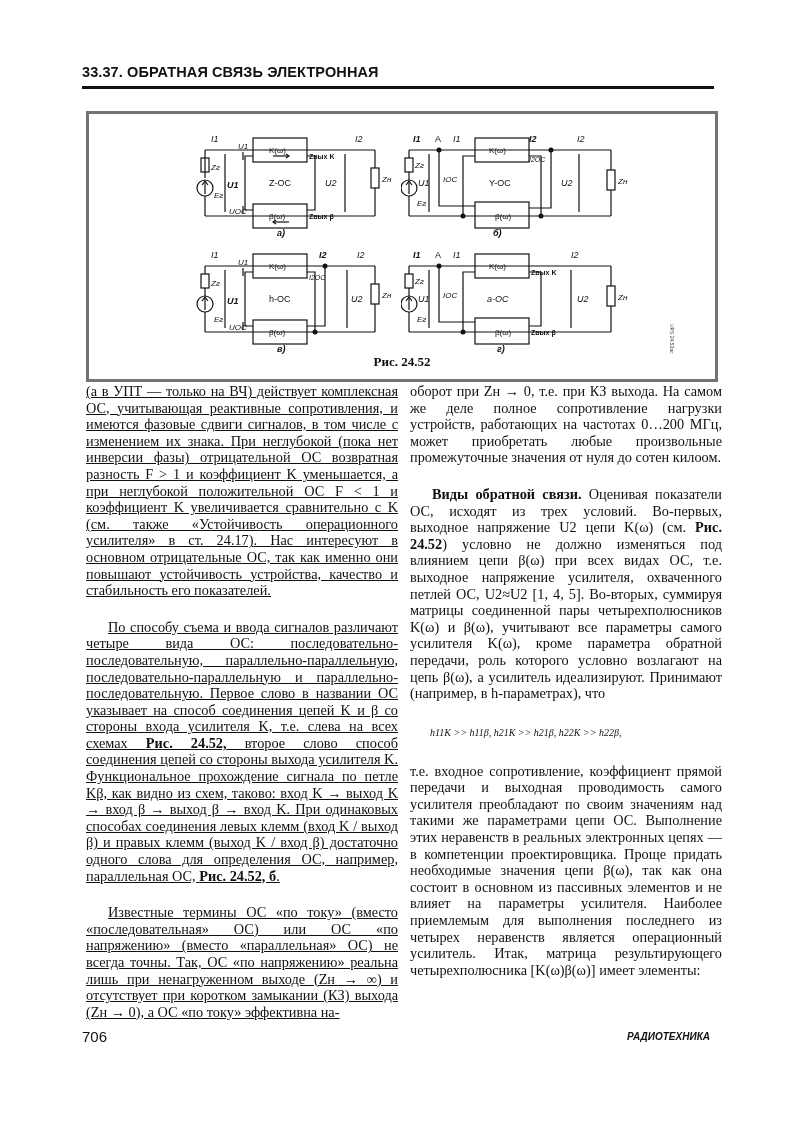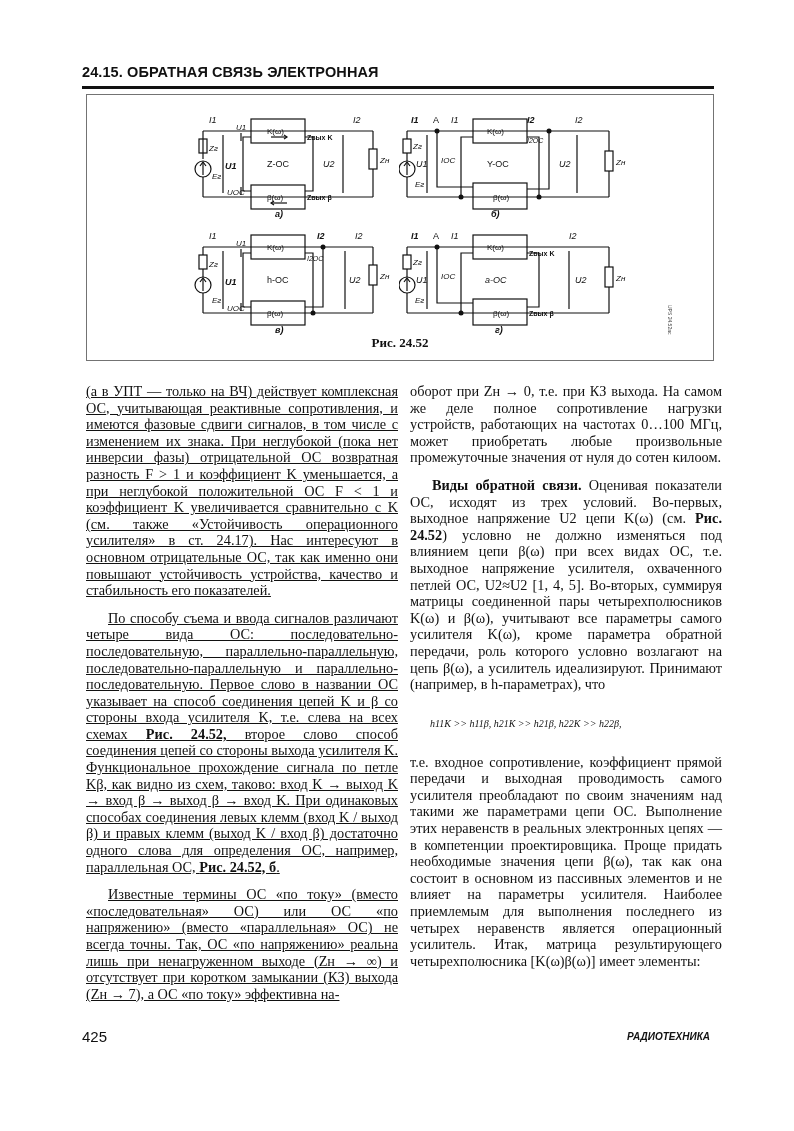--- a/index.html
+++ b/index.html
@@ -1,38 +1,38 @@
 <!DOCTYPE html>
 <html><head>
 <meta charset="utf-8">
 <style>
   html, body { margin: 0; padding: 0; background: #fff; }
   body { width: 794px; height: 1131px; position: relative; overflow: hidden; color: #111; }
   .header { position: absolute; left: 82px; top: 64px; width: 632px; font-family: "Liberation Sans", sans-serif; font-size: 14.5px; font-weight: 600; letter-spacing: 0.1px; }
   .header-rule { position: absolute; left: 82px; top: 86px; width: 632px; height: 3px; background: #111; }
-  .figure-frame { position: absolute; left: 86px; top: 94px; width: 626px; height: 265px; border: 1px solid #737373; }
+  .figure-frame { position: absolute; left: 86px; top: 111px; width: 626px; height: 265px; border: 3px solid #737373; }
   .diagram { position: absolute; }
   .diagram svg { display: block; }
   .diagram text { font-family: "Liberation Sans", sans-serif; fill: #111; }
   .fig-caption { position: absolute; left: 0; right: 0; top: 240px; text-align: center; font-family: "Liberation Serif", serif; font-weight: bold; font-size: 13px; }
   .side-code { position: absolute; left: 586px; top: 210px; font-family: "Liberation Sans", sans-serif; font-size: 5px; transform: rotate(90deg); transform-origin: left top; color: #444; }
   .col { position: absolute; top: 383px; width: 312px; font-family: "Liberation Serif", serif; font-size: 14.3px; line-height: 16.6px; text-align: justify; }
   .col-left { left: 86px; text-decoration: underline; }
   .col-right { left: 410px; }
   .col p { margin: 0; }
-  .col p.indent { text-indent: 22px; margin-top: 11px; }
+  .col p.indent { text-indent: 22px; margin-top: 20px; }
   .col b { font-weight: bold; }
   .formula { margin: 22px 0 22px 20px; font-family: "Liberation Serif", serif; font-style: italic; font-size: 10px; line-height: 17px; text-align: left; }
   .footer-page { position: absolute; left: 82px; top: 1028px; font-family: "Liberation Sans", sans-serif; font-size: 15px; }
   .footer-book { position: absolute; right: 84px; top: 1031px; font-family: Liberation Sans, sans-serif; font-size: 10px; font-style: italic; font-weight: bold; }
 </style>
 </head>
 <body>
 
-<div class="header">24.15. ОБРАТНАЯ СВЯЗЬ ЭЛЕКТРОННАЯ</div>
+<div class="header">33.37. ОБРАТНАЯ СВЯЗЬ ЭЛЕКТРОННАЯ</div>
 <div class="header-rule"></div>
 
 <div class="figure-frame">
 
   <div class="diagram" style="left:96px; top:14px;">
     <svg width="220" height="112" viewBox="0 0 220 112">
       <g stroke="#111" stroke-width="1.2" fill="none">
         <polyline points="20,22 20,50"></polyline>
           <rect x="16" y="30" width="8" height="14"></rect>
         <circle cx="20" cy="60" r="8"></circle>
@@ -217,26 +217,26 @@
     </svg>
   </div>
 
   <div class="side-code">UPS 24.52ac</div>
   <div class="fig-caption">Рис. 24.52</div>
 </div>
 
 <div class="col col-left">
   <p>(а в УПТ — только на ВЧ) действует комплексная ОС, учитывающая реактивные сопротивления, и имеются фазовые сдвиги сигналов, в том числе с изменением их знака. При неглубокой (пока нет инверсии фазы) отрицательной ОС возвратная разность F &gt; 1 и коэффициент K уменьшается, а при неглубокой положительной ОС F &lt; 1 и коэффициент K увеличивается сравнительно с K (см. также «Устойчивость операционного усилителя» в ст. 24.17). Нас интересуют в основном отрицательные ОС, так как именно они повышают устойчивость устройства, качество и стабильность его показателей.</p>
   <p class="indent"><span>По способу съема и ввода сигналов различают четыре вида ОС: последовательно-последовательную, параллельно-параллельную, последовательно-параллельную и параллельно-последовательную. Первое слово в названии ОС указывает на способ соединения цепей K и β со стороны входа усилителя K, т.е. слева на всех схемах </span><b>Рис. 24.52,</b><span> второе слово    способ соединения цепей со стороны выхода усилителя K. Функциональное прохождение сигнала по петле Kβ, как видно из схем, таково: вход K → выход K → вход β → выход β → вход K. При одинаковых способах соединения левых клемм (вход K / выход β) и правых клемм (выход K / вход β) достаточно одного слова для определения ОС, например, параллельная ОС, </span><b>Рис. 24.52, б</b><span>.</span></p>
-  <p class="indent">Известные термины ОС «по току» (вместо «последовательная» ОС) или ОС «по напряжению» (вместо «параллельная» ОС) не всегда точны. Так, ОС «по напряжению» реальна лишь при ненагруженном выходе (Zн → ∞) и отсутствует при коротком замыкании (КЗ) выхода (Zн → 7), а ОС «по току» эффективна на-</p>
+  <p class="indent">Известные термины ОС «по току» (вместо «последовательная» ОС) или ОС «по напряжению» (вместо «параллельная» ОС) не всегда точны. Так, ОС «по напряжению» реальна лишь при ненагруженном выходе (Zн → ∞) и отсутствует при коротком замыкании (КЗ) выхода (Zн → 0), а ОС «по току» эффективна на-</p>
 </div>
 
 <div class="col col-right">
-  <p>оборот при Zн → 0, т.е. при КЗ выхода. На самом же деле полное сопротивление нагрузки устройств, работающих на частотах 0…100 МГц, может приобретать любые произвольные промежуточные значения от нуля до сотен килоом.</p>
+  <p>оборот при Zн → 0, т.е. при КЗ выхода. На самом же деле полное сопротивление нагрузки устройств, работающих на частотах 0…200 МГц, может приобретать любые произвольные промежуточные значения от нуля до сотен килоом.</p>
   <p class="indent"><b>Виды обратной связи.</b><span> Оценивая показатели ОС, исходят из трех условий. Во-первых, выходное напряжение U2 цепи K(ω) (см. </span><b>Рис. 24.52</b><span>) условно не должно изменяться под влиянием цепи β(ω) при всех видах ОС, т.е. выходное напряжение усилителя, охваченного петлей ОС, U2≈U2 [1, 4, 5]. Во-вторых, суммируя матрицы соединенной пары четырехполюсников K(ω) и β(ω), учитывают все параметры самого усилителя K(ω), кроме параметра обратной передачи, роль которого условно возлагают на цепь β(ω), а усилитель идеализируют. Принимают (например, в h-параметрах), что</span></p>
   <div class="formula">
     <div>h11K &gt;&gt; h11β, h21K &gt;&gt; h21β, h22K &gt;&gt; h22β,</div>
   </div>
   <p>т.е. входное сопротивление, коэффициент прямой передачи и выходная проводимость самого усилителя преобладают по своим значениям над такими же параметрами цепи ОС. Выполнение этих неравенств в реальных электронных цепях — в компетенции проектировщика. Проще придать необходимые значения цепи β(ω), так как она состоит в основном из пассивных элементов и не влияет на параметры усилителя. Наиболее приемлемым для выполнения последнего из четырех неравенств является операционный усилитель. Итак, матрица результирующего четырехполюсника [K(ω)β(ω)] имеет элементы:</p>
 </div>
 
-<div class="footer-page">425</div>
+<div class="footer-page">706</div>
 <div class="footer-book">РАДИОТЕХНИКА</div>
 
 </body></html>

